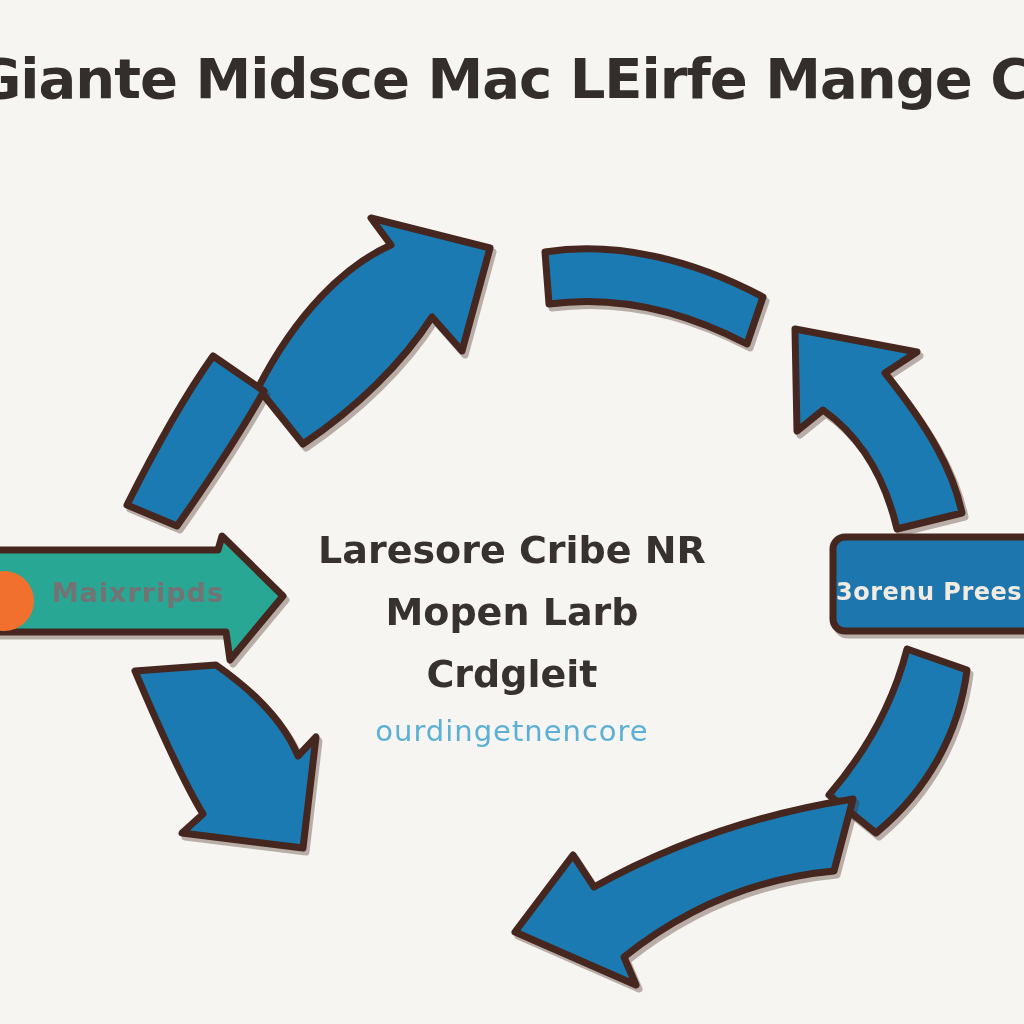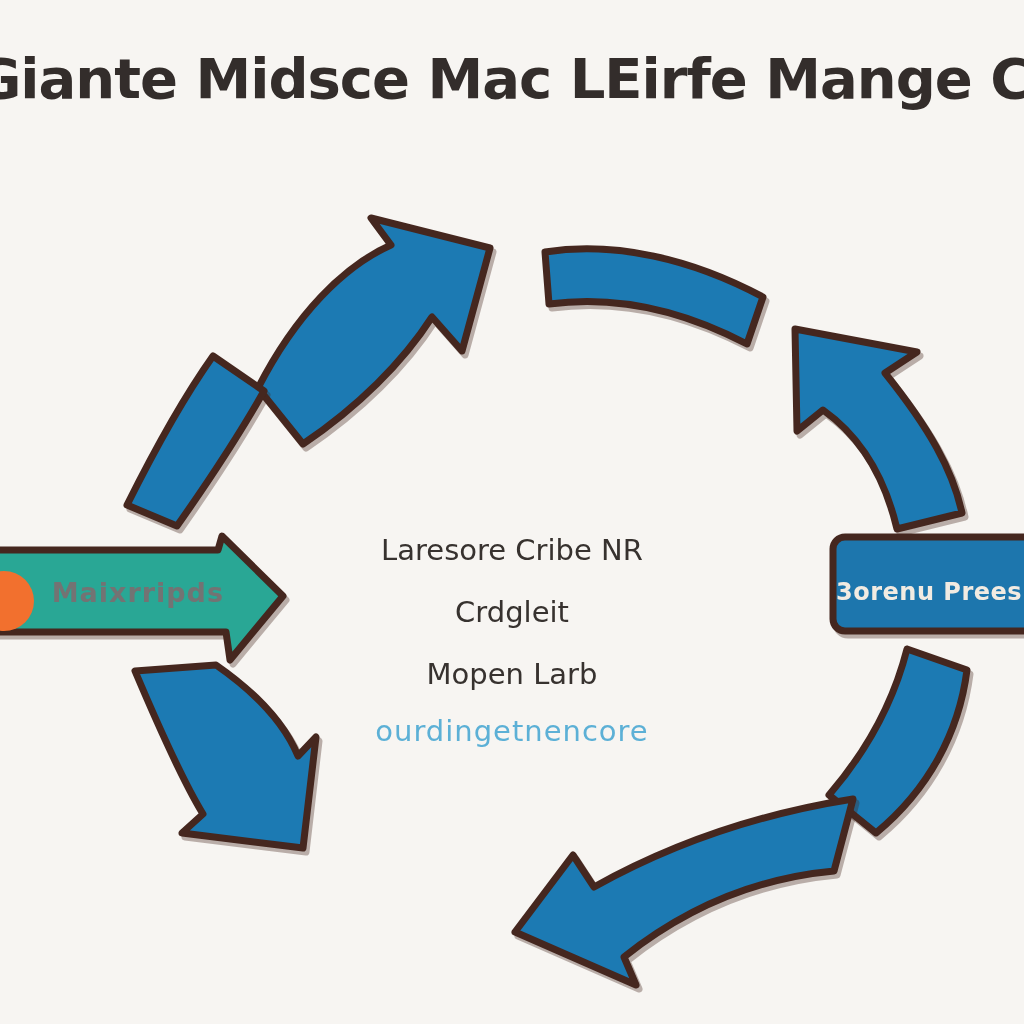--- a/index.html
+++ b/index.html
@@ -11,21 +11,21 @@
     position:absolute;top:46px;left:50%;transform:translateX(-50%);
     white-space:nowrap;font-size:56px;font-weight:bold;letter-spacing:-1px;
     color:#332d2b;margin:0;
   }
   .diagram-svg{position:absolute;left:0;top:0;width:1024px;height:1024px;}
   .seg{filter:drop-shadow(3px 4px 0 rgba(70,39,31,0.35));}
   .center-text{
     position:absolute;top:519px;left:50%;transform:translateX(-50%);
     width:620px;text-align:center;color:#37322f;
   }
-  .center-line{font-size:29px;font-weight:normal;line-height:62px;white-space:nowrap;}
+  .center-line{font-size:38px;font-weight:bold;line-height:62px;white-space:nowrap;}
   .center-sub{font-size:29px;font-weight:normal;line-height:40px;color:#5cb0d6;margin-top:6px;letter-spacing:1px;}
   .banner-label{
     position:absolute;left:14px;top:577px;width:210px;text-align:right;
     font-size:27px;font-weight:bold;color:#737373;letter-spacing:1px;
   }
   .box-label{
     position:absolute;left:836px;top:578px;width:188px;text-align:left;
     font-size:24px;font-weight:bold;color:#f1ebe2;letter-spacing:0.5px;
     white-space:nowrap;
   }
@@ -48,21 +48,21 @@
     <path class="seg" stroke-width="7" stroke-linejoin="round" d="M 213 356 L 264 391 C 238 437 208 482 177 526 L 127 505 C 153 453 181 401 213 356 Z" fill="#1c7ab3" stroke="#45271f"></path>
 
     <path class="seg" stroke-width="7" stroke-linejoin="round" d="M -12 550 L 218 550 L 222 536 L 283 596 L 230 660 L 226 632 L -12 632 Z" fill="#29a795" stroke="#45271f"></path>
     <circle cx="4" cy="601" r="30" fill="#f2702e"></circle>
 
     <rect class="seg" stroke-width="7" x="833" y="537" width="245" height="94" rx="12" fill="#1d76ad" stroke="#45271f"></rect>
   </svg>
 
   <div class="center-text">
     <div class="center-line">Laresore Cribe NR</div>
+    <div class="center-line">Mopen Larb</div>
     <div class="center-line">Crdgleit</div>
-    <div class="center-line">Mopen Larb</div>
     <div class="center-sub">ourdingetnencore</div>
   </div>
 
   <div class="banner-label">Maixrripds</div>
   <div class="box-label">3orenu Prees</div>
 
 </div>
 
 </body></html>

